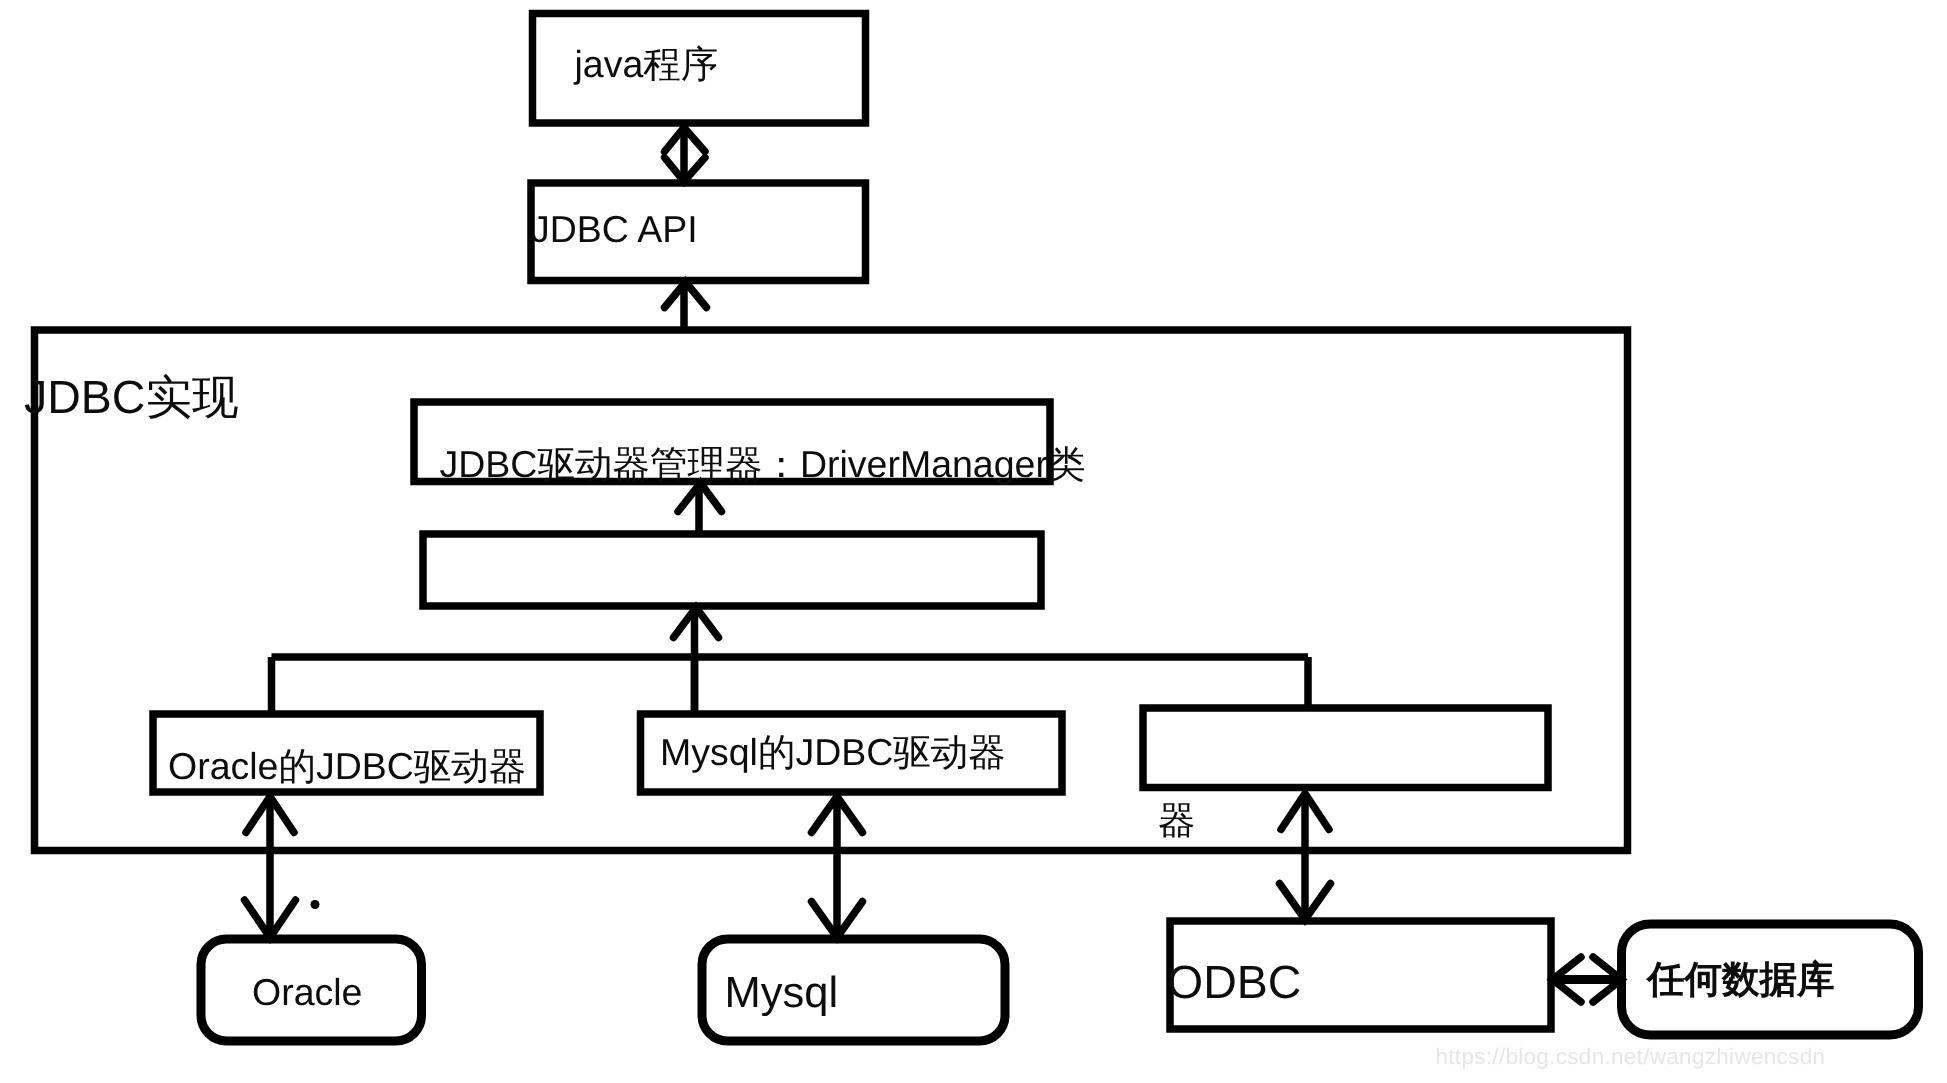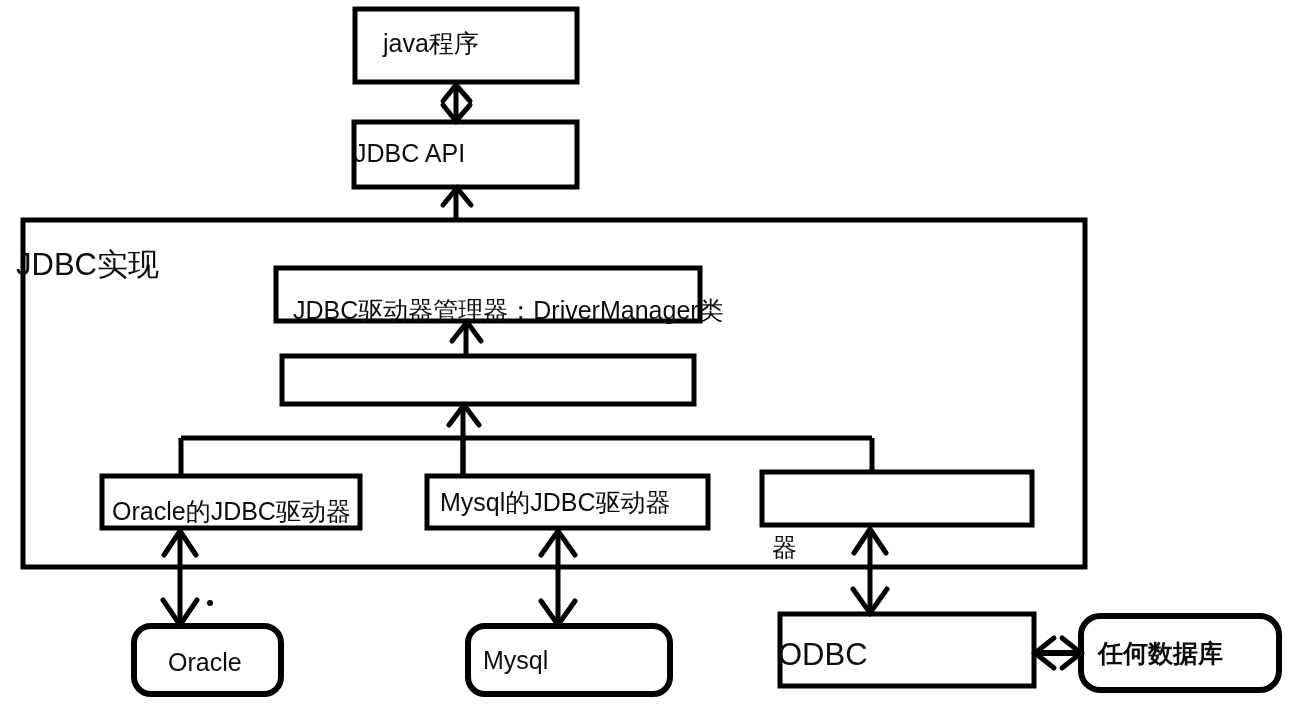--- a/index.html
+++ b/index.html
@@ -136,20 +136,21 @@
 
   <div class="box-text" style="left:112px; top:499px; font-size:25px;">Oracle的JDBC驱动器</div>
 
   <div class="box-text" style="left:440px; top:490px; font-size:25px;">Mysql的JDBC驱动器</div>
 
 
   <div class="box-text" style="left:772px; top:535px; font-size:25px;">器</div>
 
   <div class="box-text" style="left:148px; top:650px; font-size:25px;margin-left:20px;">Oracle</div>
 
-  <div class="box-text" style="left:483px; top:648px; font-size:25px;">Mysql</div>
+  <div class="box-text" style="left:483px; top:648px; font-size:29px;">Mysql</div>
 
   <div class="box-text" style="left:778px; top:639px; font-size:31px;">ODBC</div>
 
   <div class="box-text" style="left:1098px; top:641px; font-size:25px;font-weight:bold;">任何数据库</div>
 
+  <div class="watermark" style="left:957px; top:696px;">https://blog.csdn.net/wangzhiwencsdn</div>
 
 </div>
 
 </body></html>

